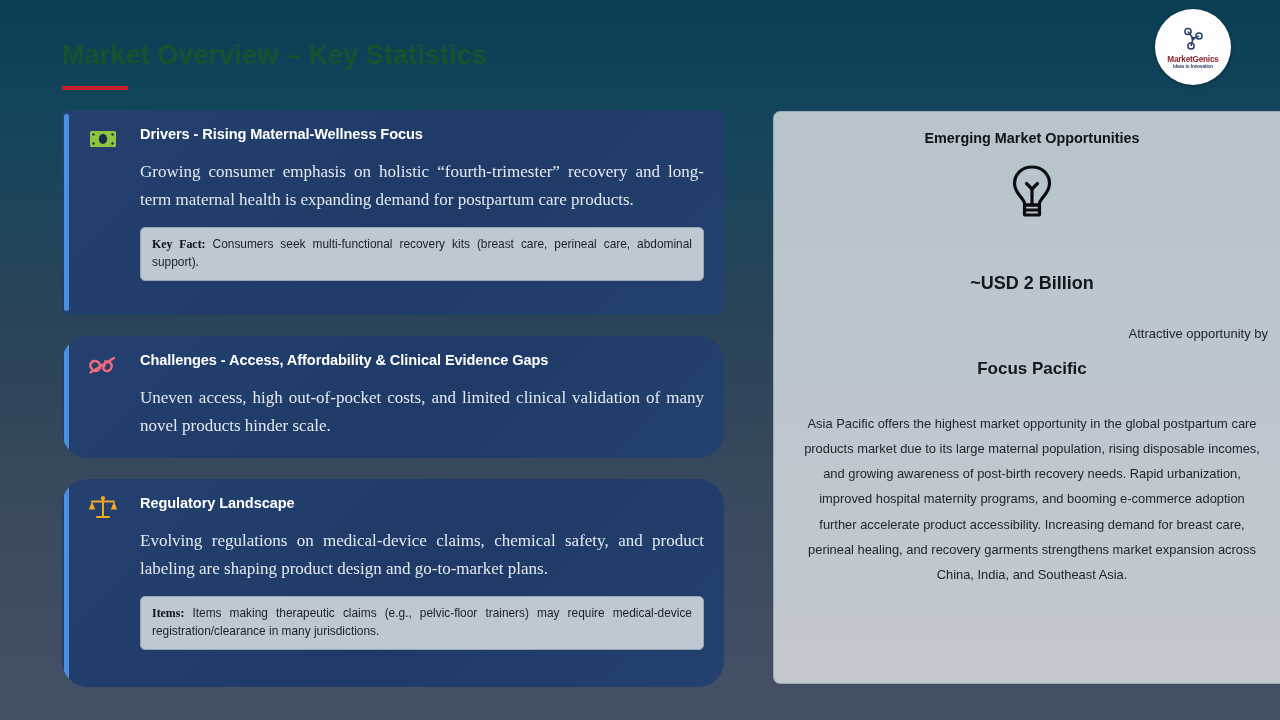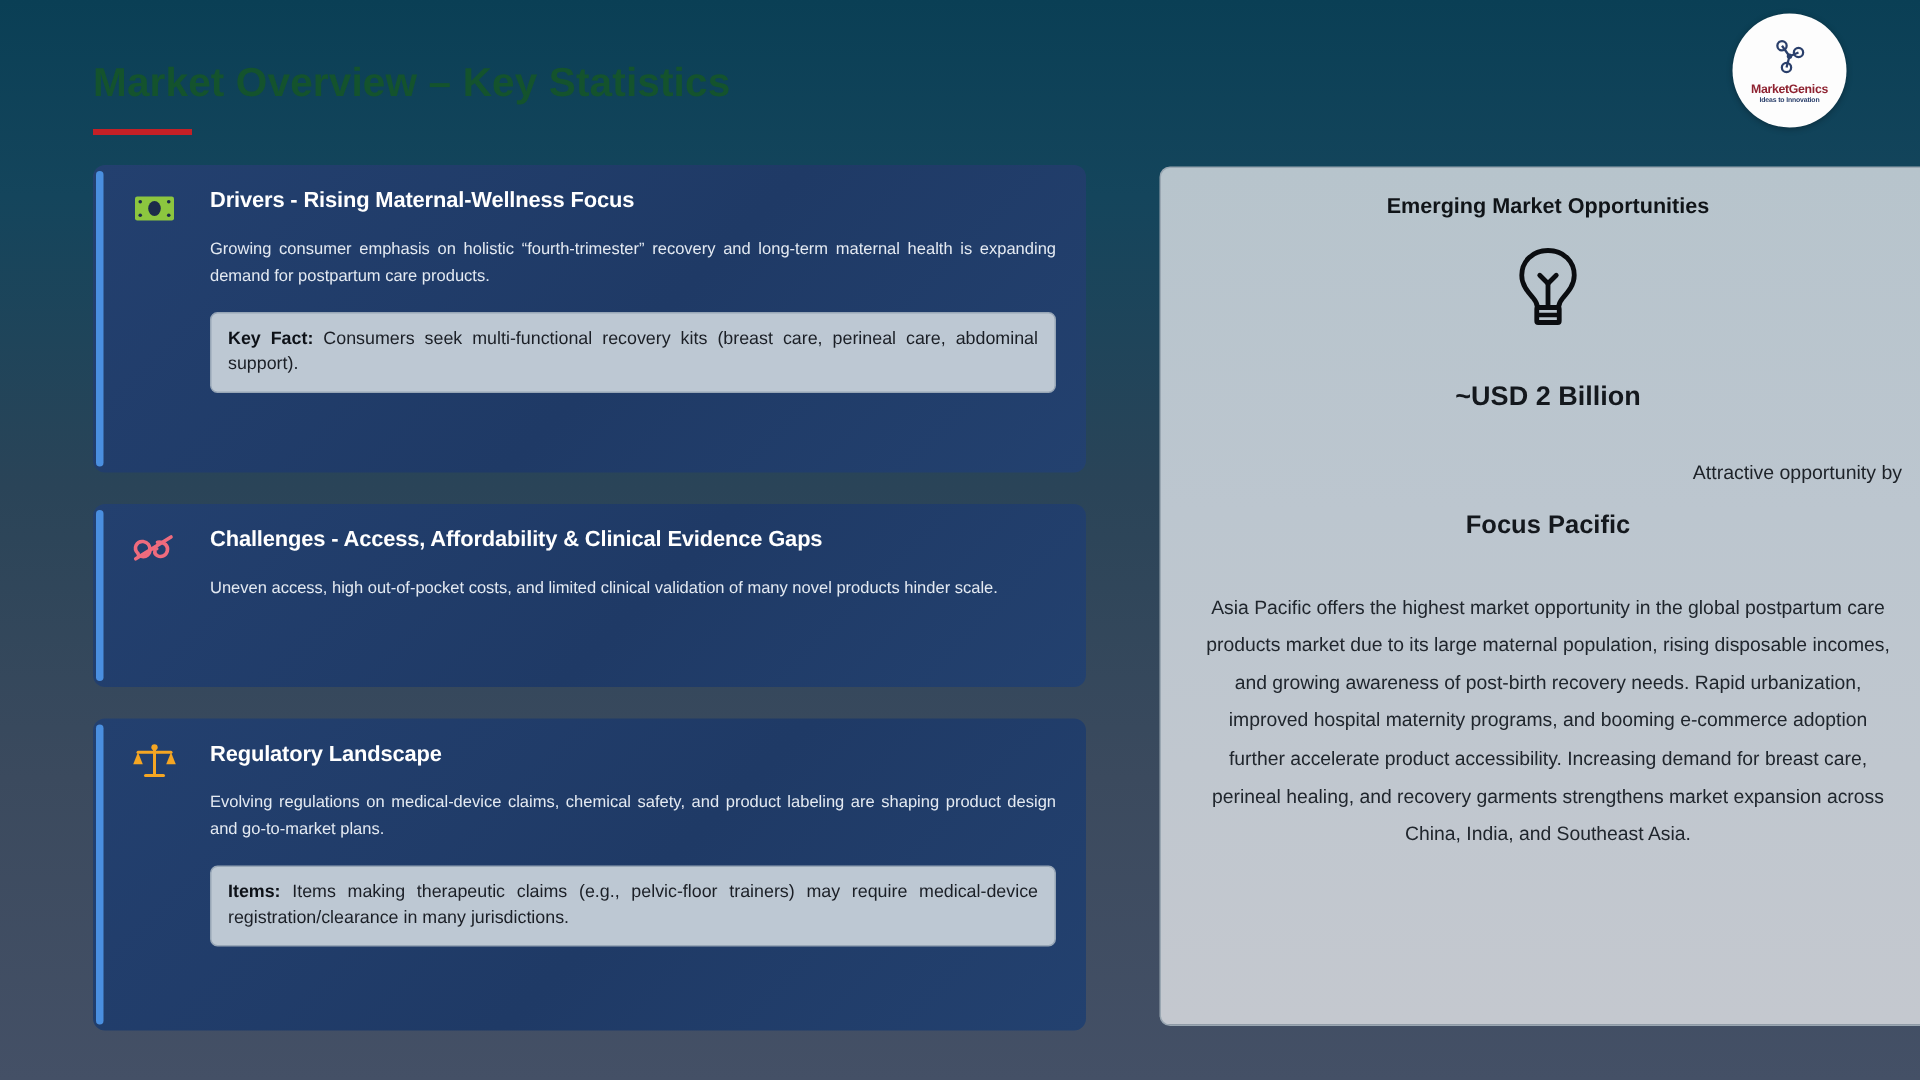--- a/index.html
+++ b/index.html
@@ -75,21 +75,21 @@
     width: 662px;
   }
   .card {
     position: relative;
     background: linear-gradient(135deg, #23406f 0%, #1f3a66 55%, #23416f 100%);
     border-radius: 8px;
     padding: 14px 20px 16px 56px;
     box-sizing: border-box;
     overflow: hidden;
   }
-  .card + .card { margin-top: 21px; }
+  .card + .card { margin-top: 21px; border-radius: 26px; }
   .card-accent {
     position: absolute;
     left: 2px;
     top: 4px;
     bottom: 4px;
     width: 5px;
     border-radius: 3px;
     background: #4a8fe0;
   }
   .card-icon {
@@ -103,38 +103,39 @@
     justify-content: center;
   }
   .card-heading {
     font-size: 14.6px;
     font-weight: bold;
     color: #ffffff;
     margin: 2px 0 10px 22px;
     letter-spacing: -0.1px;
   }
   .card-body {
-    font-size: 11px;
+    font-size: 17px;
     color: #e4eaf2;
     line-height: 1.62;
     text-align: justify;
     margin: 16px 0 0 22px;
+    font-family: Liberation Serif, serif;
   }
   .callout {
     margin: 14px 0 0 22px;
     background: #bdc8d3;
     border: 1px solid #97a6b6;
     border-radius: 5px;
     padding: 8px 11px 9px 11px;
     font-size: 11.9px;
     line-height: 1.48;
     color: #1b1f26;
     text-align: justify;
   }
-  .callout b { font-weight: bold; color: #0d1117; }
+  .callout b { font-weight: bold; color: #0d1117; font-family: Liberation Serif, serif; }
 
   .card-1 { min-height: 205px; }
   .card-2 { min-height: 122px; }
   .card-3 { min-height: 208px; }
 
   
   .right-panel {
     position: absolute;
     left: 773px;
     top: 111px;
@@ -148,21 +149,21 @@
     text-align: center;
   }
   .rp-title {
     font-size: 14.4px;
     font-weight: bold;
     color: #101418;
     margin-top: 4px;
   }
   .rp-bulb { margin-top: 17px; }
   .rp-value {
-    margin-top: 28px;
+    margin-top: 48px;
     font-size: 18px;
     font-weight: bold;
     color: #14181d;
   }
   .rp-sub1 {
     margin-top: 32px;
     font-size: 13px;
     color: #1d2228;
     text-align: right;
   }

